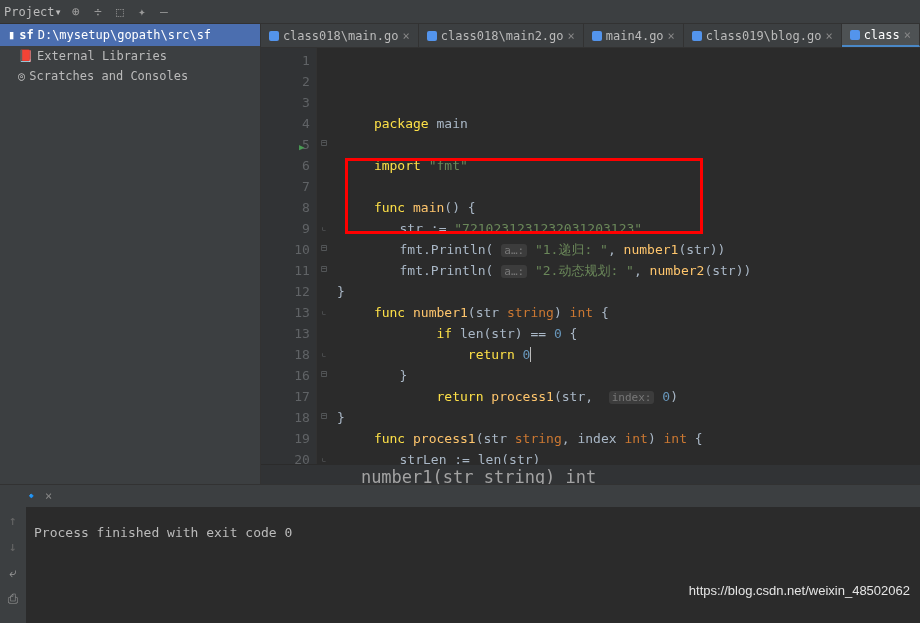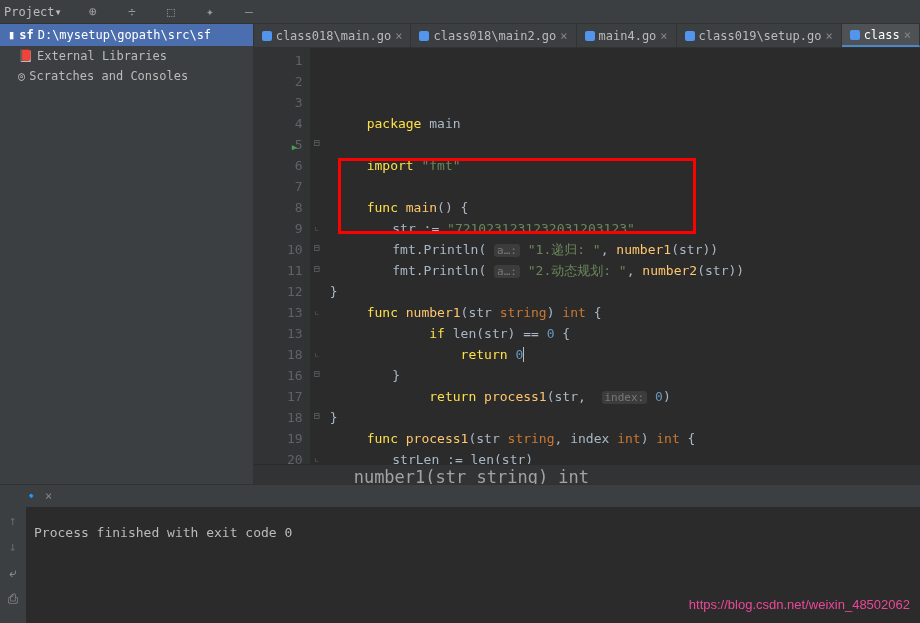--- a/index.html
+++ b/index.html
@@ -14,21 +14,21 @@
       display: flex;
       flex-direction: column;
     }
     .toolbar {
       height: 24px;
       background: #3c3f41;
       border-bottom: 1px solid #323232;
       display: flex;
       align-items: center;
       padding: 0 4px;
-      gap: 23px;
+      gap: 6px;
     }
     .toolbar-item { color: #bbb; font-size: 12px; cursor: pointer; display: flex; align-items: center; }
     .toolbar-icon { width: 16px; height: 16px; display: inline-flex; align-items: center; justify-content: center; color: #999; }
     .main-area { display: flex; flex: 1; overflow: hidden; }
     .sidebar {
       width: 296px;
       background: #3c3f41;
       border-right: 1px solid #323232;
       display: flex;
       flex-direction: column;
@@ -141,22 +141,22 @@
       flex-direction: column;
       gap: 6px;
       padding: 4px 0;
       align-items: center;
     }
     .console-content { flex: 1; padding: 2px 8px; position: relative; }
     .console-line { white-space: pre; }
     .watermark {
       position: absolute;
       right: 10px;
-      bottom: 8px;
-      color: #ec4899;
+      bottom: 22px;
+      color: #e5e5e5;
       font-size: 13px;
       font-family: Arial, sans-serif;
     }
     .setup-call { color: #666; border: 1px dotted #555; display: inline-block; padding: 0 2px; font-size: 11px;}
   </style>
 </head>
 <body>
 
 <div class="toolbar">
   <span class="toolbar-item">
@@ -199,21 +199,21 @@
           <span>class018\main2.go</span>
           <span class="tab-close">×</span>
         </div>
         <div class="tab">
           <span class="tab-icon"></span>
           <span>main4.go</span>
           <span class="tab-close">×</span>
         </div>
         <div class="tab">
           <span class="tab-icon"></span>
-          <span>class019\setup.go</span>
+          <span>class019\blog.go</span>
           <span class="tab-close">×</span>
         </div>
         <div class="tab active">
           <span class="tab-icon"></span>
           <span>class</span>
           <span class="tab-close">×</span>
         </div>
       </div>
     <div class="editor">
       <div class="gutter" id="gutter">

